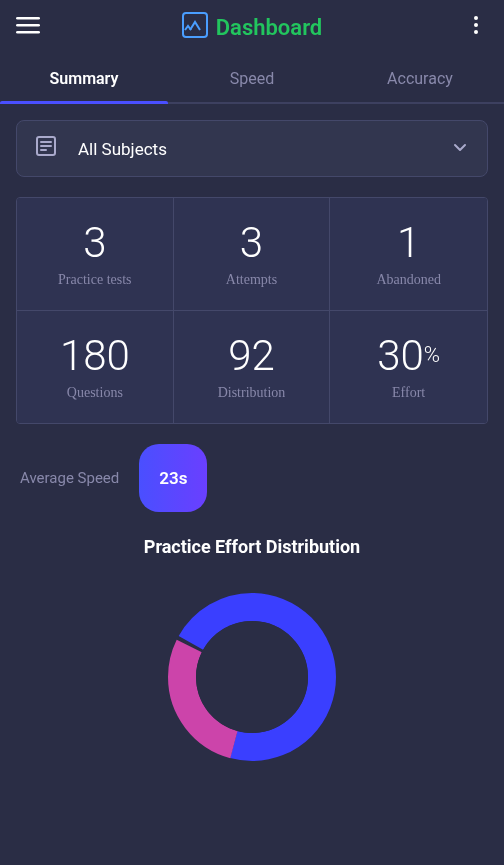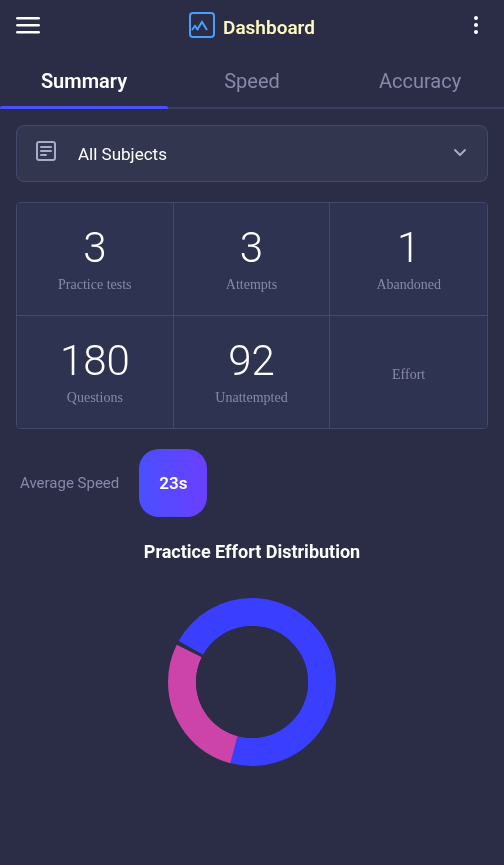--- a/index.html
+++ b/index.html
@@ -28,41 +28,41 @@
     .header-title-area {
       display: flex;
       align-items: center;
       gap: 8px;
     }
     .header-logo-icon {
       font-size: 22px;
       color: #4a9eff;
     }
     .header-title {
-      font-size: 19px;
+      font-size: 22px;
       font-weight: 600;
-      color: #fef9c3;
+      color: #22c55e;
     }
     .header-more-icon {
       cursor: pointer;
       font-size: 22px;
       color: #ffffff;
     }
 
     
     .tabs {
       display: flex;
       background-color: #2a2d45;
       border-bottom: 2px solid #3d4060;
     }
     .tab {
       flex: 1;
       text-align: center;
       padding: 14px 8px;
-      font-size: 20px;
+      font-size: 16px;
       cursor: pointer;
       color: #8888aa;
       position: relative;
     }
     .tab.active {
       color: #ffffff;
       font-weight: 600;
     }
     .tab.active::after {
       content: '';
@@ -281,23 +281,27 @@
       <span class="stat-number">1</span>
       <span class="stat-label">Abandoned</span>
     </div>
 
     <div class="stat-cell">
       <span class="stat-number">180</span>
       <span class="stat-label">Questions</span>
     </div>
     <div class="stat-cell">
       <span class="stat-number">92</span>
-      <span class="stat-label">Unattempted</span>
-    </div>
-    <div class="stat-cell">
+      <span class="stat-label">Distribution</span>
+    </div>
+    <div class="stat-cell">
+      <span class="stat-number with-percent">
+        <span>30</span>
+          <span class="stat-percent-sign">%</span>
+      </span>
       <span class="stat-label">Effort</span>
     </div>
   </div>
 
   <div class="average-speed-row">
     <span class="average-speed-label">Average Speed</span>
     <span class="average-speed-badge">23s</span>
   </div>
 
   <div class="chart-section">

